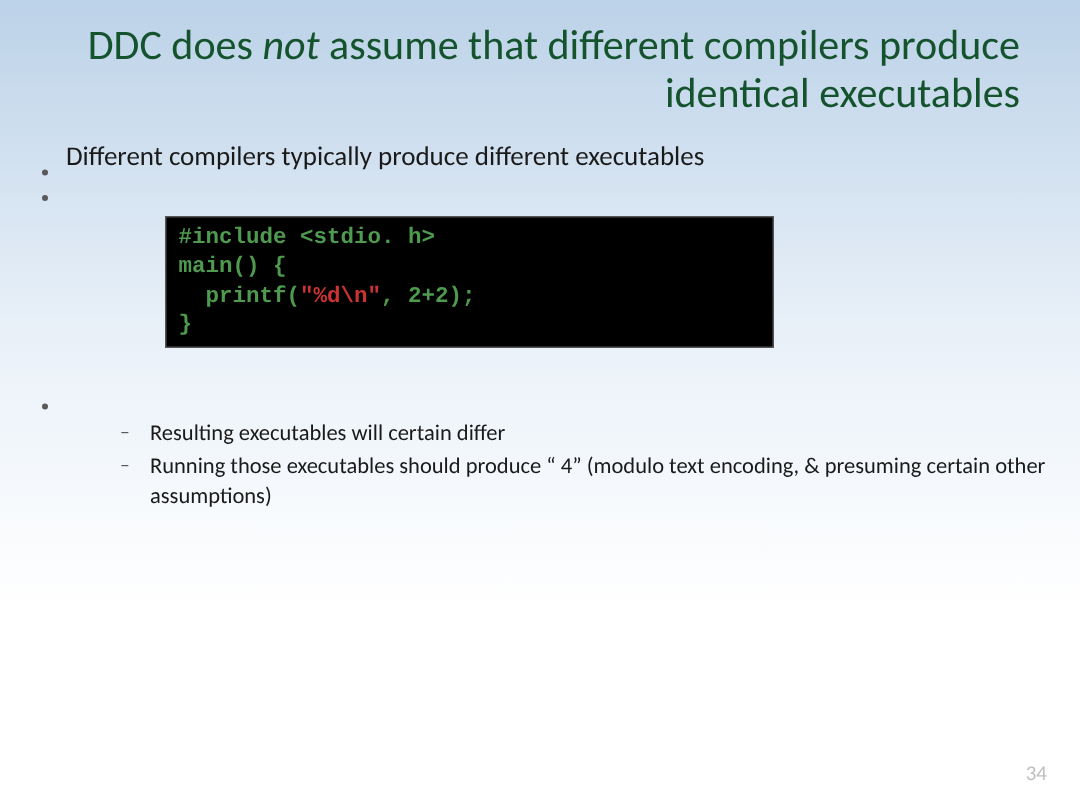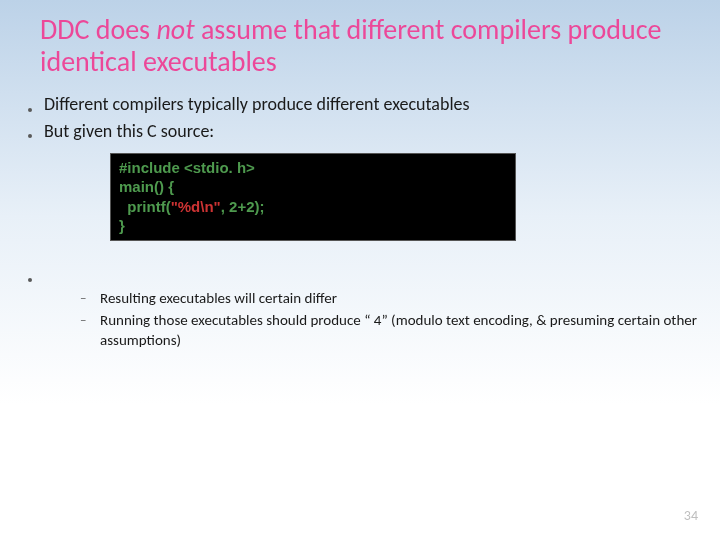--- a/index.html
+++ b/index.html
@@ -8,53 +8,53 @@
     width: 720px;
     height: 540px;
     font-family: Calibri, "Segoe UI", Arial, sans-serif;
     overflow: hidden;
   }
   body {
     background: linear-gradient(to bottom, #bcd2e8 0%, #e8f0f8 40%, #ffffff 75%, #ffffff 100%);
     position: relative;
   }
   .title {
-    text-align: left;
+    text-align: right;
     font-size: 28px;
-    color: #ec4899;
+    color: #14532d;
     padding: 14px 40px 8px 40px;
     line-height: 1.15;
   }
   .title .italic {
     font-style: italic;
   }
   .content {
     padding: 6px 14px 0 14px;
     color: #1a1a1a;
   }
   .bullet-line {
     display: flex;
-    align-items: center;
+    align-items: flex-end;
     font-size: 18px;
     line-height: 1.35;
     margin-bottom: 2px;
   }
   .bullet-dot {
     width: 4px;
     height: 4px;
     background: #595959;
     border-radius: 50%;
     margin: 11px 12px 0 14px;
     flex-shrink: 0;
   }
   .code-block {
     background: #000000;
     border: 1px solid #555;
     color: #4e9a4e;
-    font-family: Liberation Sans, sans-serif;
+    font-family: Liberation Mono, monospace;
     font-size: 15px;
     font-weight: bold;
     line-height: 1.3;
     padding: 4px 8px;
     margin: 10px 0 14px 96px;
     width: 388px;
     white-space: pre;
   }
   .code-block .str {
     color: #cc3333;
@@ -95,21 +95,20 @@
 </div>
 
 <div class="content">
 
   <div class="bullet-line">
     <div class="bullet-dot"></div>
     <div>Different compilers typically produce different executables</div>
   </div>
   <div class="bullet-line">
     <div class="bullet-dot"></div>
-    <div>But given this C source:</div>
   </div>
 
   <div class="code-block"><span>#include &lt;stdio. h&gt;</span>
 <span>main() {</span>
 <span>  printf(</span><span class="str">"%d\n"</span><span>, 2+2);</span>
 <span>}</span></div>
 
   <div class="spacer"></div>
 
   <div class="bullet-line">

